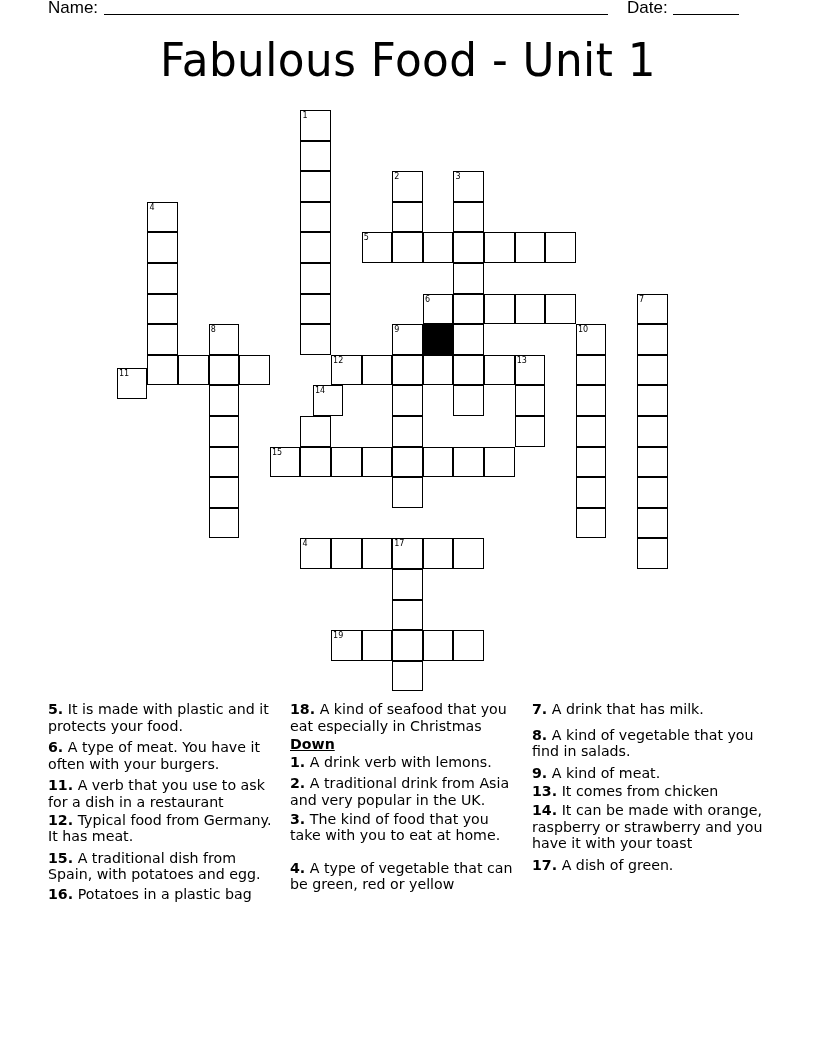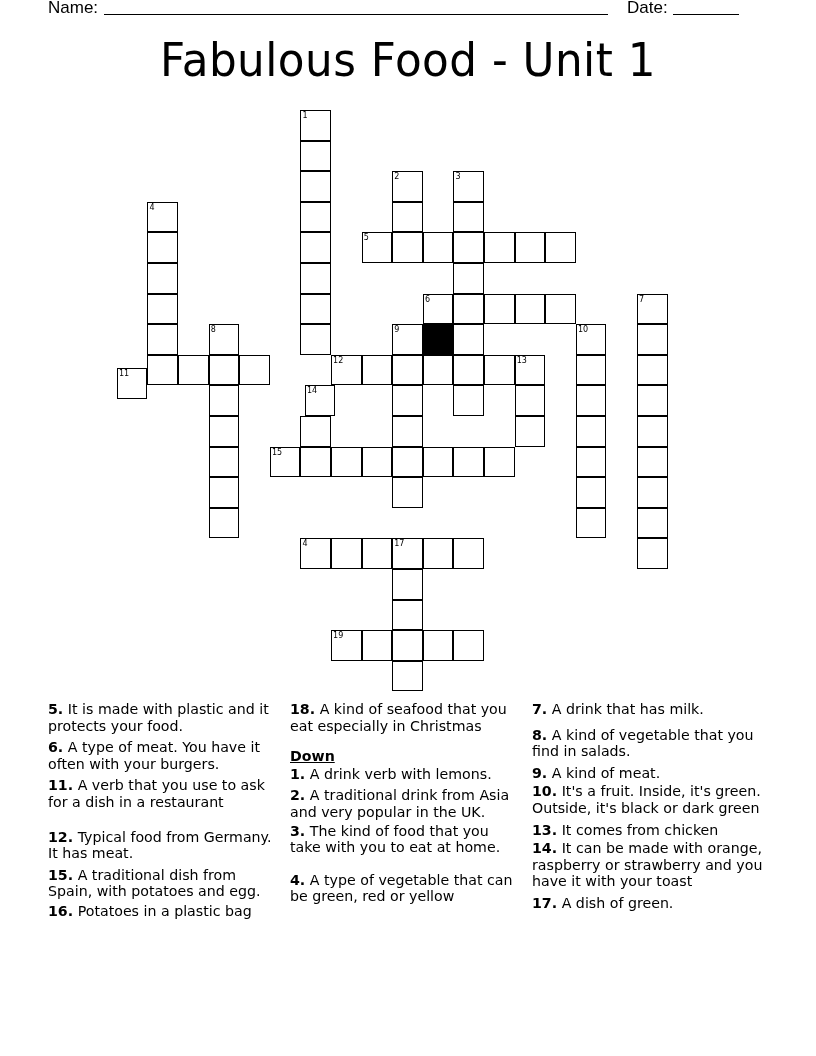--- a/index.html
+++ b/index.html
@@ -127,21 +127,21 @@
       <span class="num">12</span>
     </div>
     <div class="cell" style="left: 244.8px; top: 244.8px;"></div>
     <div class="cell" style="left: 306px; top: 244.8px;"></div>
     <div class="cell" style="left: 367.2px; top: 244.8px;"></div>
     <div class="cell" style="left: 397.8px; top: 244.8px;">
       <span class="num">13</span>
     </div>
     <div class="cell" style="left: 397.8px; top: 275.4px;"></div>
     <div class="cell" style="left: 397.8px; top: 306px;"></div>
-    <div class="cell" style="left: 188px; top: 275.4px;">
+    <div class="cell" style="left: 196px; top: 275.4px;">
       <span class="num">14</span>
     </div>
     <div class="cell" style="left: 183.6px; top: 306px;"></div>
     <div class="cell" style="left: 183.6px; top: 336.6px;"></div>
     <div class="cell" style="left: 153px; top: 336.6px;">
       <span class="num">15</span>
     </div>
     <div class="cell" style="left: 214.2px; top: 336.6px;"></div>
     <div class="cell" style="left: 244.8px; top: 336.6px;"></div>
     <div class="cell" style="left: 306px; top: 336.6px;"></div>
@@ -166,36 +166,35 @@
     </div>
     <div class="cell" style="left: 244.8px; top: 520.2px;"></div>
     <div class="cell" style="left: 306px; top: 520.2px;"></div>
     <div class="cell" style="left: 336.6px; top: 520.2px;"></div>
     <div class="cell blocked" style="left: 306px; top: 214.2px;"></div>
   </div>
 
 <div class="clues col1">
   <div class="clue"><b>5.</b> <span>It is made with plastic and it protects your food.</span></div>
   <div class="clue"><b>6.</b> <span>A type of meat. You have it often with your burgers.</span></div>
-  <div class="clue" style="margin-bottom:18px"><b>11.</b> <span>A verb that you use to ask for a dish in a restaurant</span></div>
+  <div class="clue" style="margin-bottom:1px"><b>11.</b> <span>A verb that you use to ask for a dish in a restaurant</span></div>
   <div class="clue"><b>12.</b> <span>Typical food from Germany. It has meat.</span></div>
   <div class="clue" style="margin-bottom:3px"><b>15.</b> <span>A traditional dish from Spain, with potatoes and egg.</span></div>
   <div class="clue"><b>16.</b> <span>Potatoes in a plastic bag</span></div>
 </div>
 
 <div class="clues col2">
-  <div class="clue" style="margin-bottom:14px"><b>18.</b> <span>A kind of seafood that you eat especially in Christmas</span></div>
+  <div class="clue" style="margin-bottom:2px"><b>18.</b> <span>A kind of seafood that you eat especially in Christmas</span></div>
   <div class="clue-heading">Down</div>
   <div class="clue"><b>1.</b> <span>A drink verb with lemons.</span></div>
   <div class="clue" style="margin-bottom:2px"><b>2.</b> <span>A traditional drink from Asia and very popular in the UK.</span></div>
   <div class="clue" style="margin-bottom:16px"><b>3.</b> <span>The kind of food that you take with you to eat at home.</span></div>
   <div class="clue"><b>4.</b> <span>A type of vegetable that can be green, red or yellow</span></div>
 </div>
 
 <div class="clues col3">
   <div class="clue" style="margin-bottom:9px"><b>7.</b> <span>A drink that has milk.</span></div>
   <div class="clue"><b>8.</b> <span>A kind of vegetable that you find in salads.</span></div>
   <div class="clue" style="margin-bottom:2px"><b>9.</b> <span>A kind of meat.</span></div>
-  <div class="clue"><b>10.</b> <span>It's a fruit. Inside, it's green. Outside, it's black or dark green</span></div>
   <div class="clue" style="margin-bottom:2px"><b>13.</b> <span>It comes from chicken</span></div>
   <div class="clue"><b>14.</b> <span>It can be made with orange, raspberry or strawberry and you have it with your toast</span></div>
   <div class="clue"><b>17.</b> <span>A dish of green.</span></div>
 </div>
 
 </body></html>

